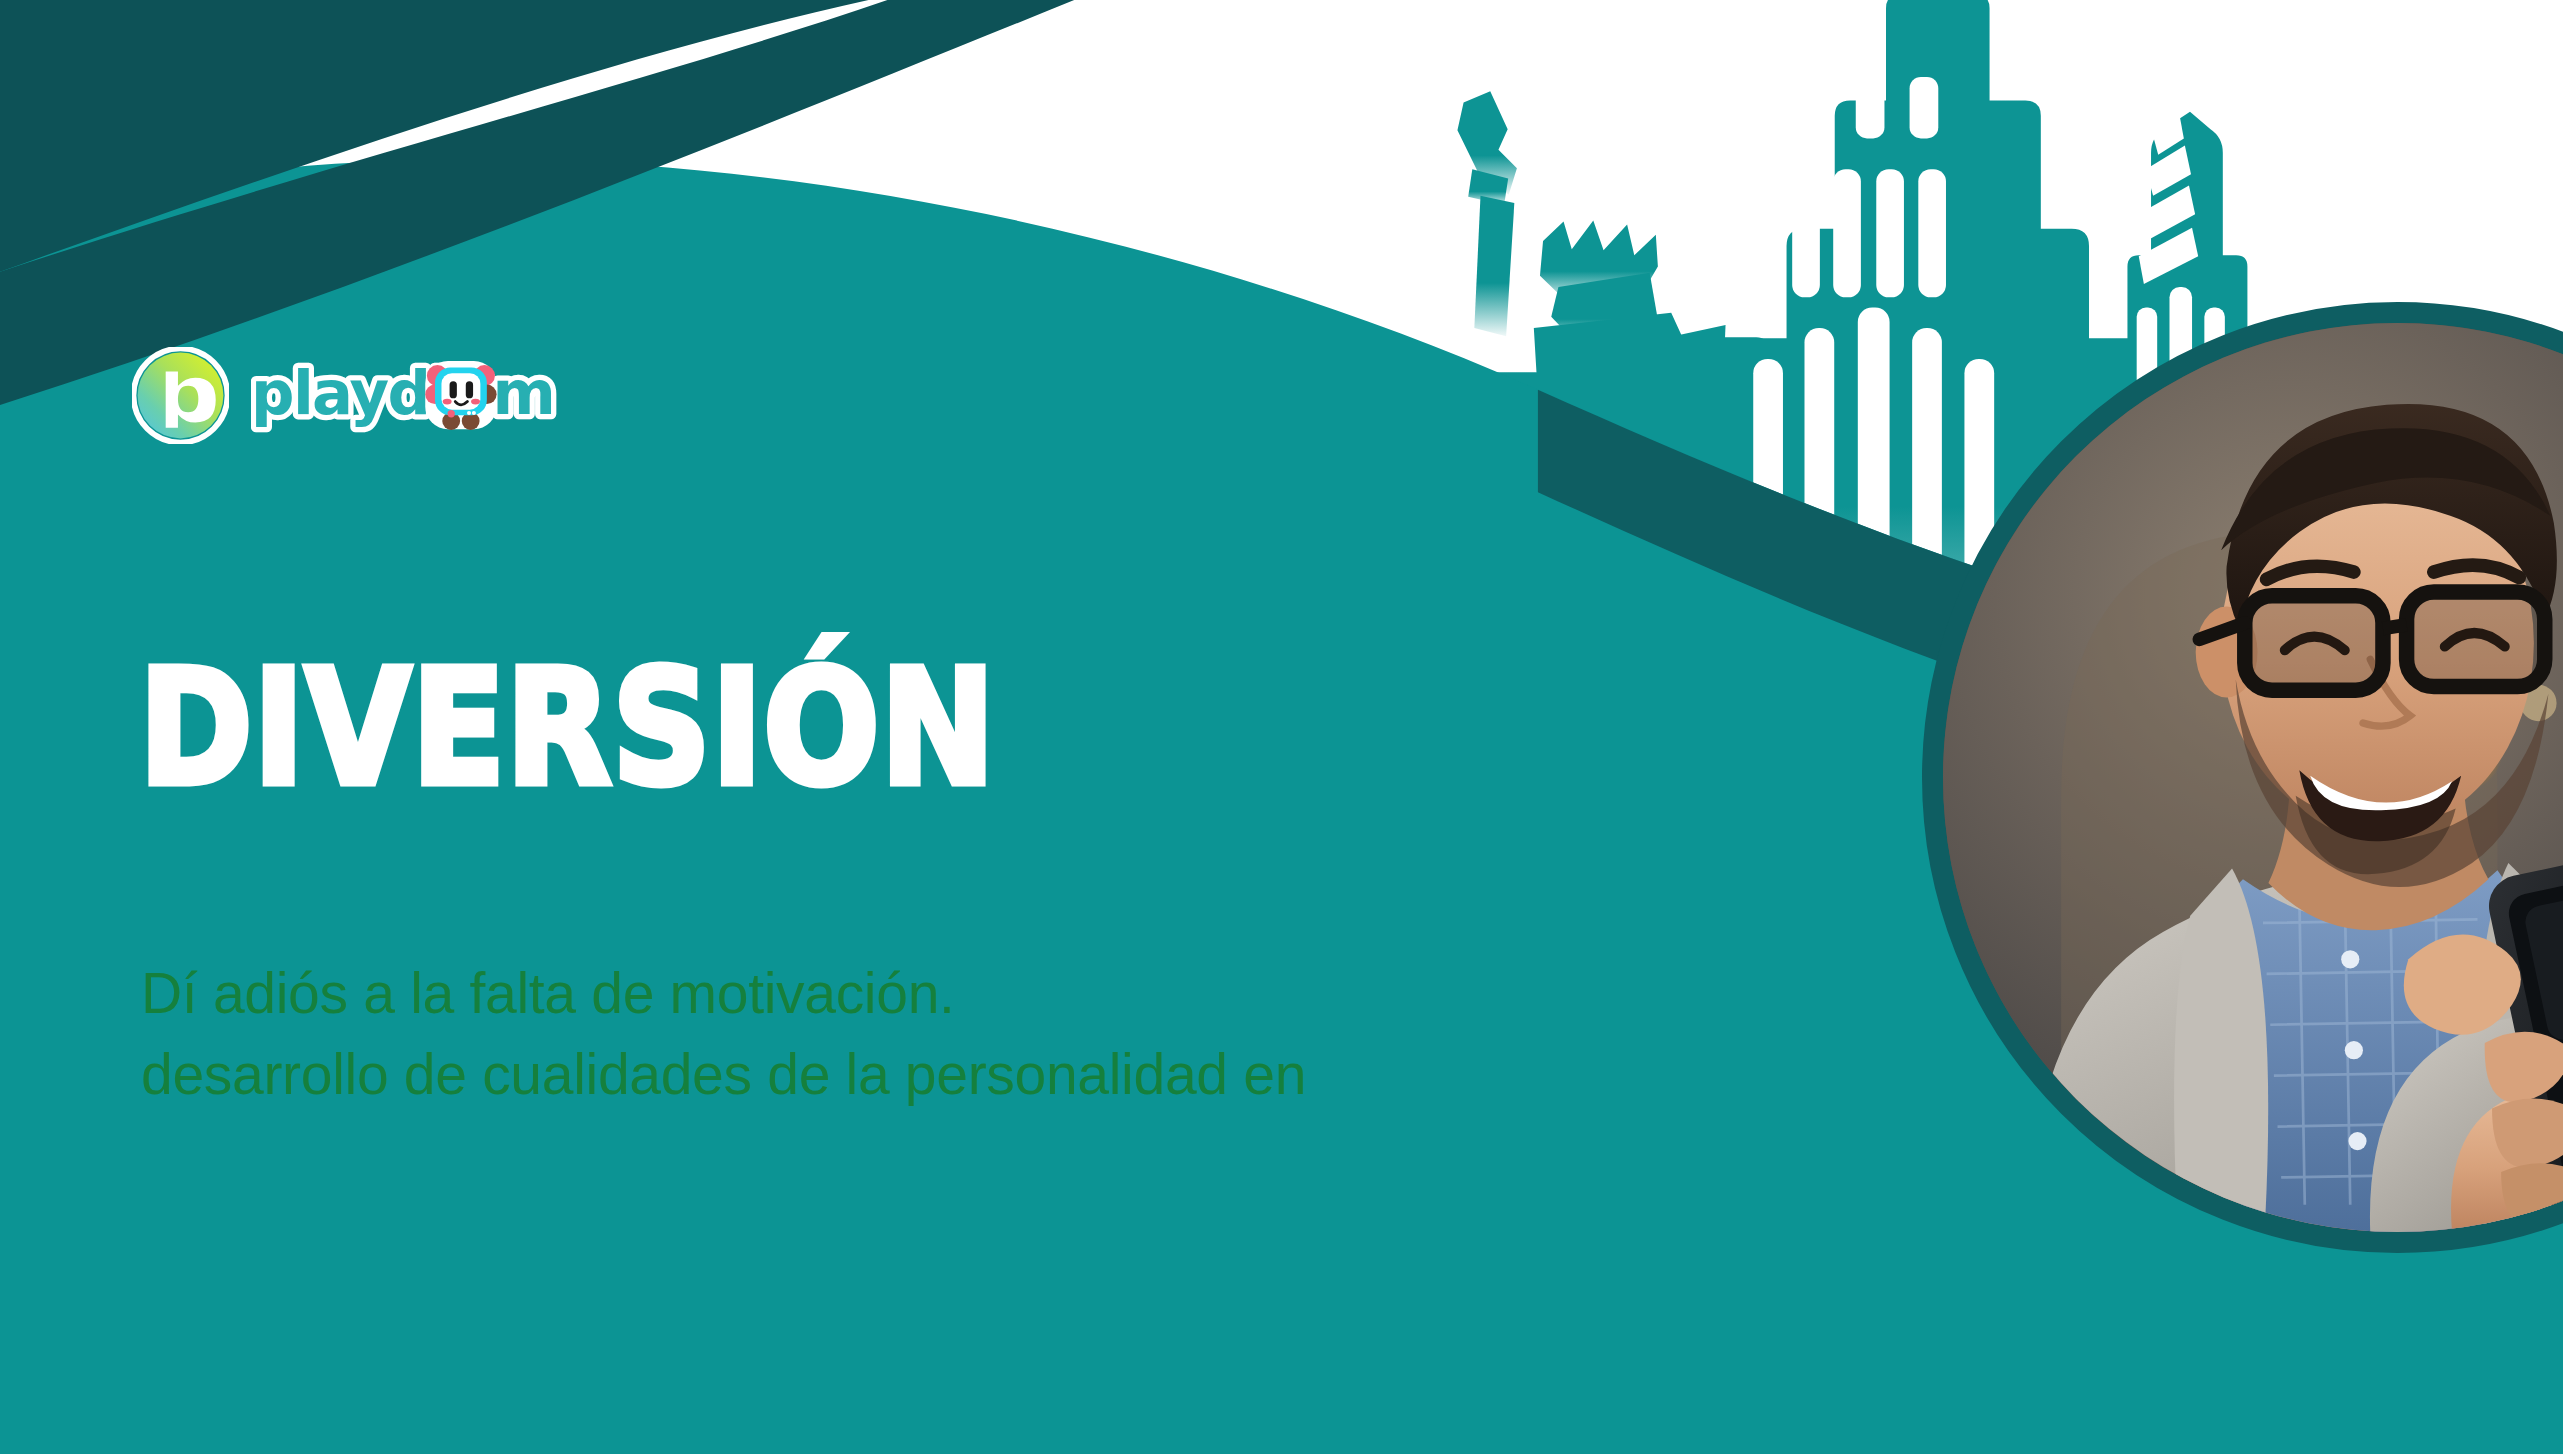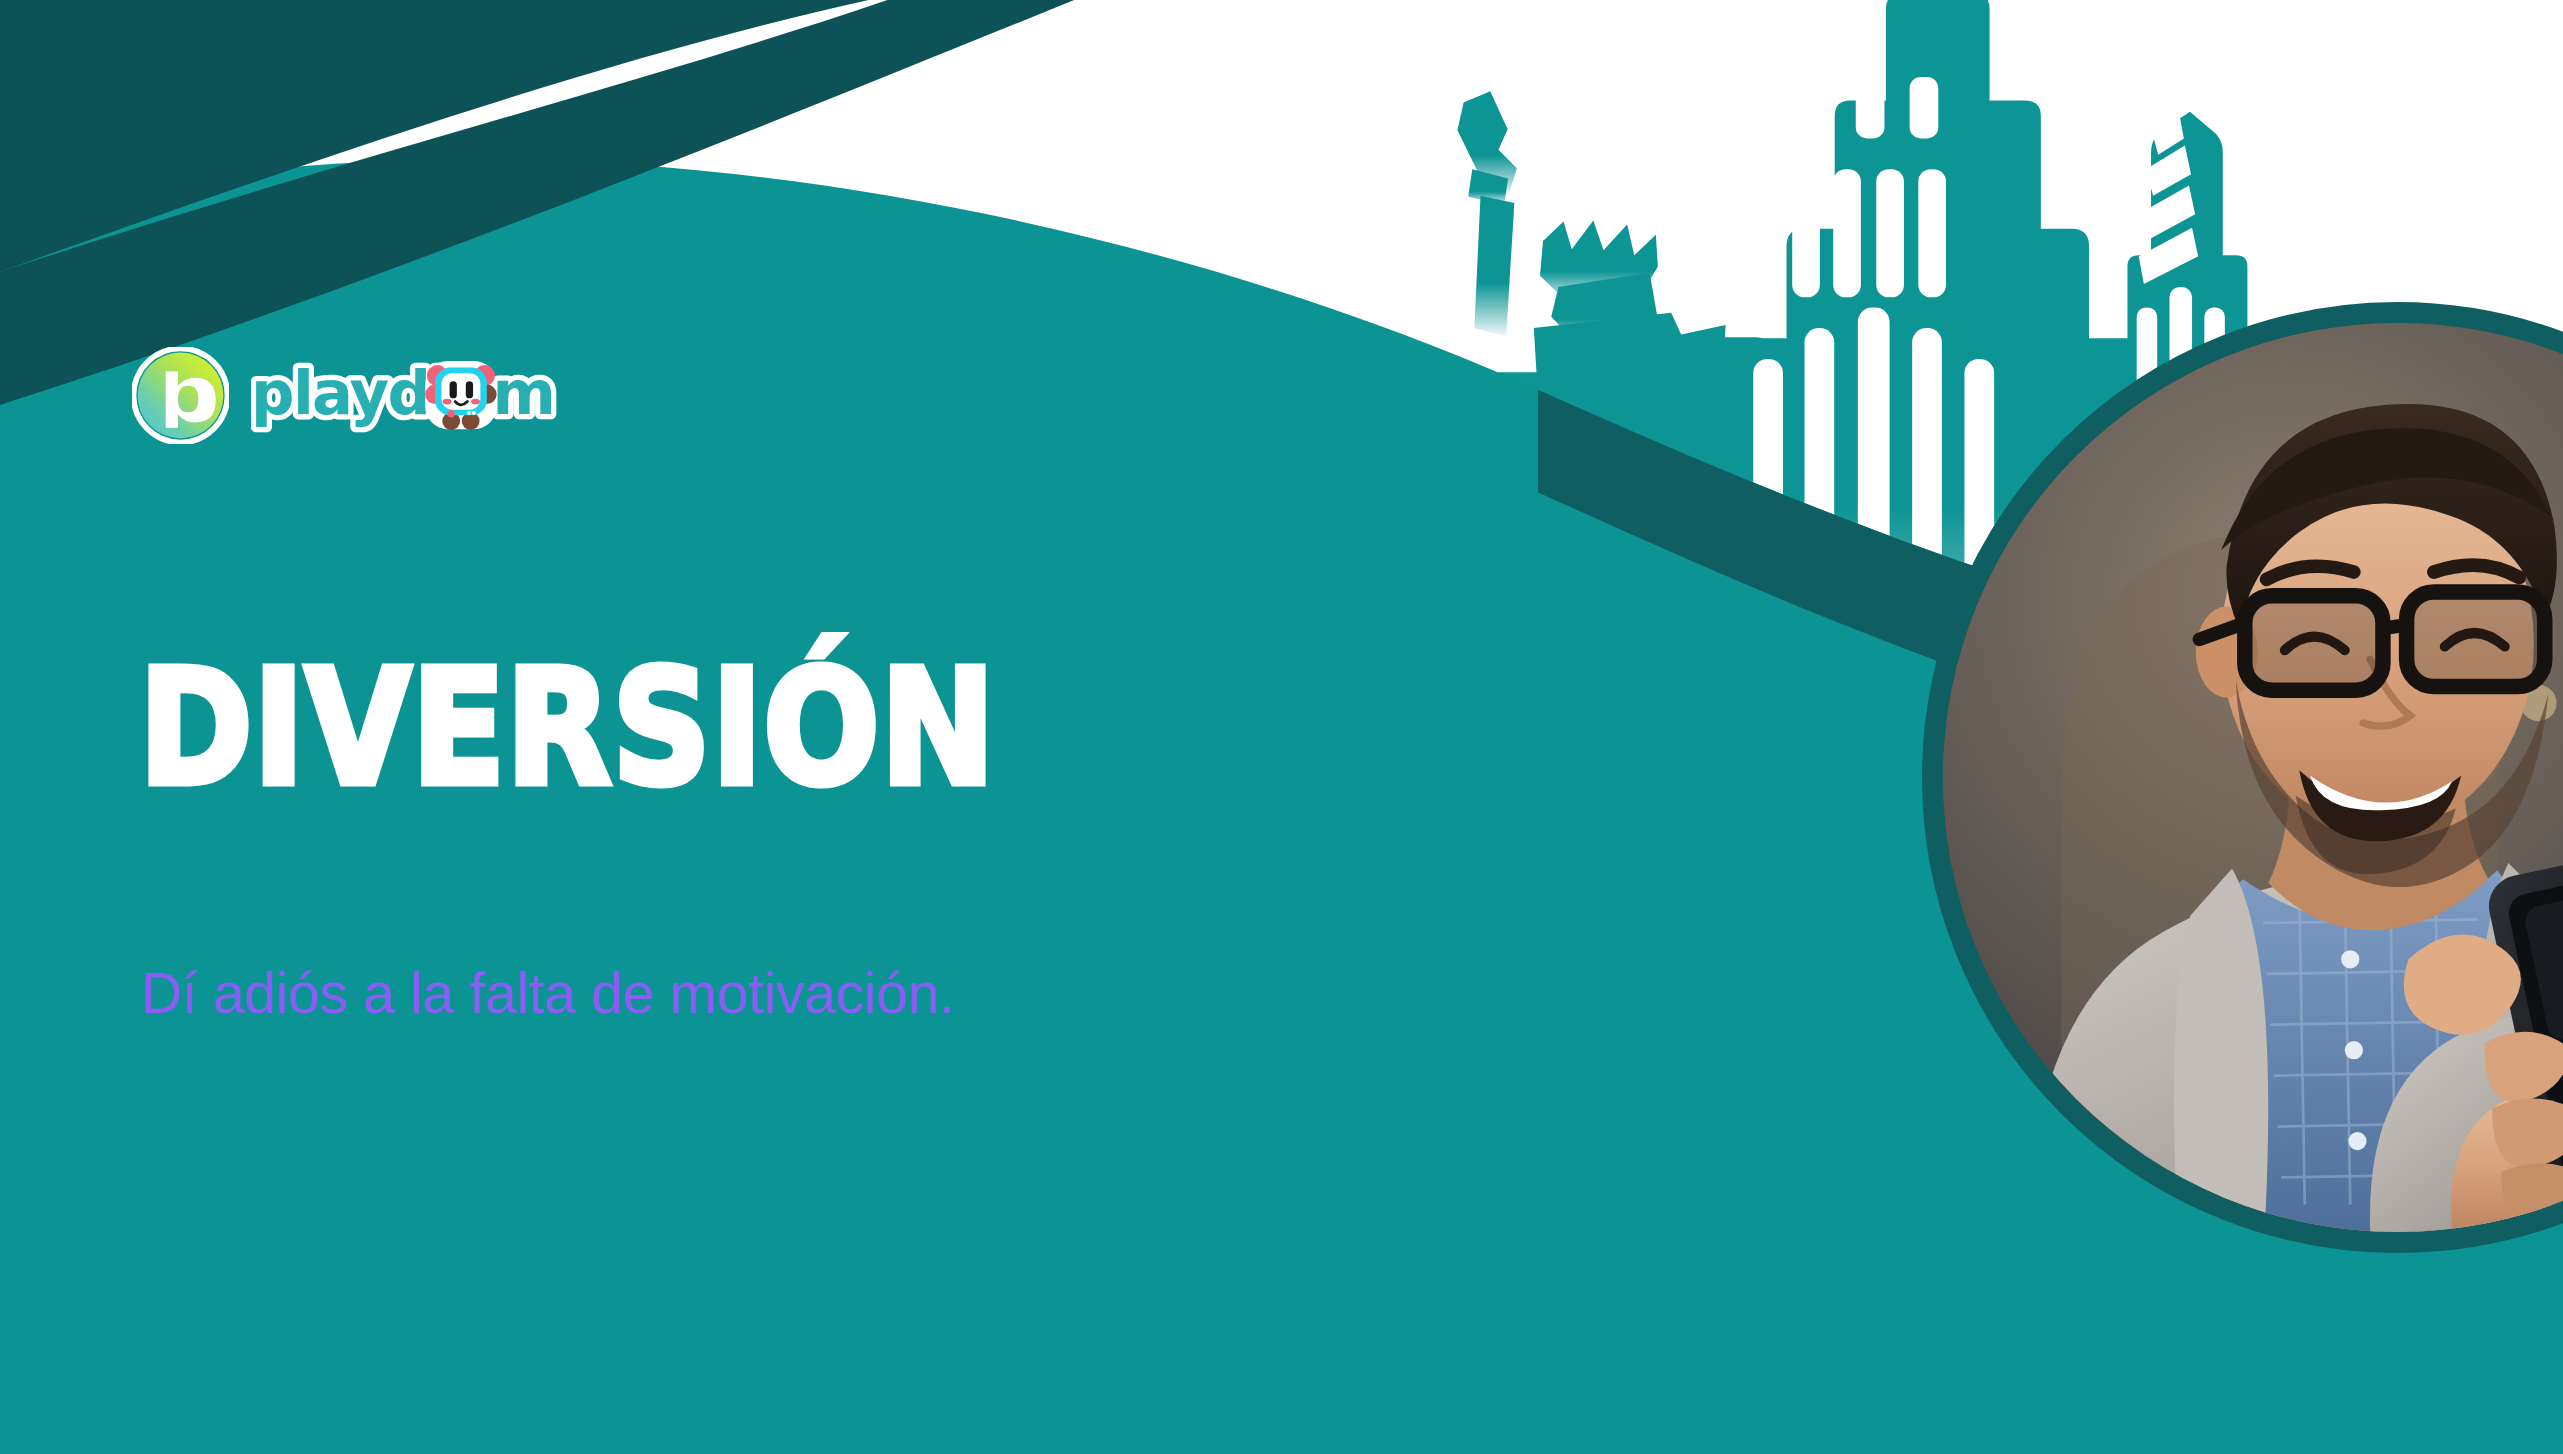--- a/index.html
+++ b/index.html
@@ -30,21 +30,21 @@
     transform:scaleX(0.86);
     transform-origin:left center;
     white-space:nowrap;
     -webkit-text-stroke:7.2px #ffffff;
     paint-order:stroke fill;
   }
 
   
   #body-copy{
     position:absolute;left:141px;top:953px;
-    color:#8b5cf6;
+    color:#15803d;
     font-family:"Liberation Sans",sans-serif;
     font-weight:400;
     font-size:57px;
     line-height:1.42;
     letter-spacing:-0.3px;
     white-space:nowrap;
   }
   #body-copy .ln{display:block;}
 
   
@@ -242,20 +242,21 @@
         <circle cx="92" cy="120" r="5" fill="#ffffff"></circle>
         <circle cx="104" cy="120" r="5" fill="#ffffff"></circle>
       </g>
     </svg>
   </div>
 
   <div id="headline">DIVERSIÓN</div>
 
   <div id="body-copy">
     <span class="ln">Dí adiós a la falta de motivación.</span>
+    <span class="ln">desarrollo de cualidades de la personalidad en</span>
   </div>
 
   <div id="photo">
     <svg class="pv" viewBox="0 0 1000 1000" preserveAspectRatio="xMidYMid slice">
       <defs>
         <radialGradient id="bgRoom" cx="38%" cy="30%" r="85%">
           <stop offset="0%" stop-color="#8C7F70"></stop>
           <stop offset="38%" stop-color="#6B625A"></stop>
           <stop offset="72%" stop-color="#4E4A48"></stop>
           <stop offset="100%" stop-color="#3A3838"></stop>

